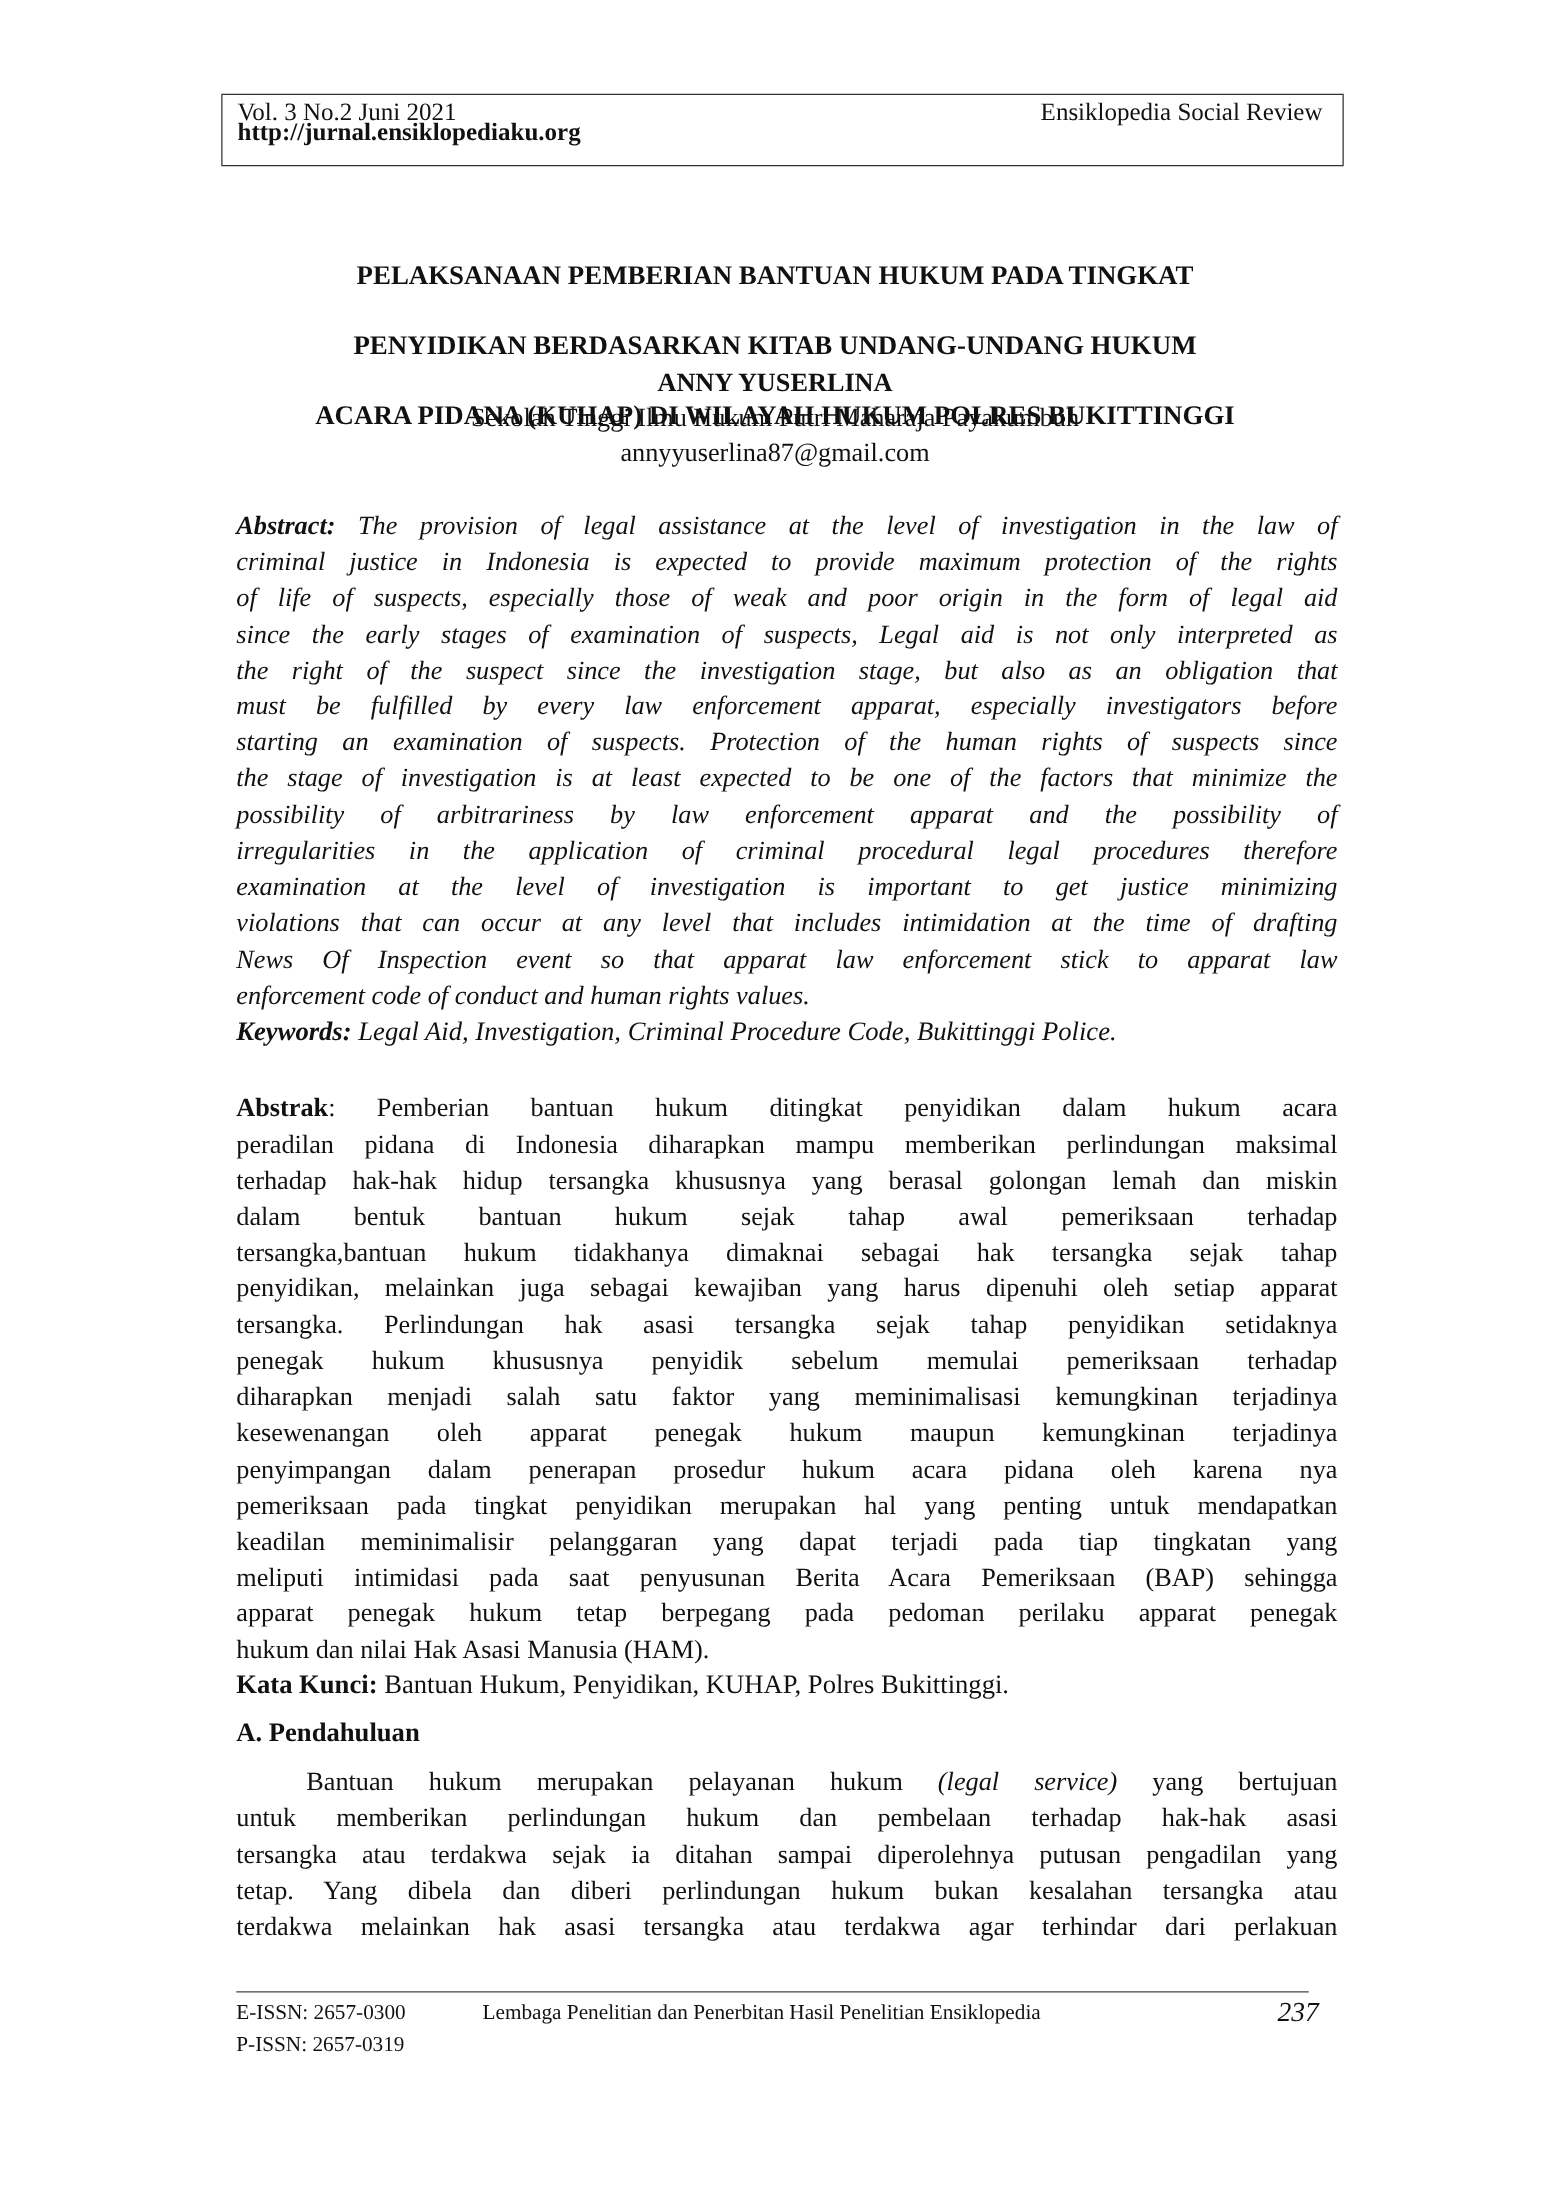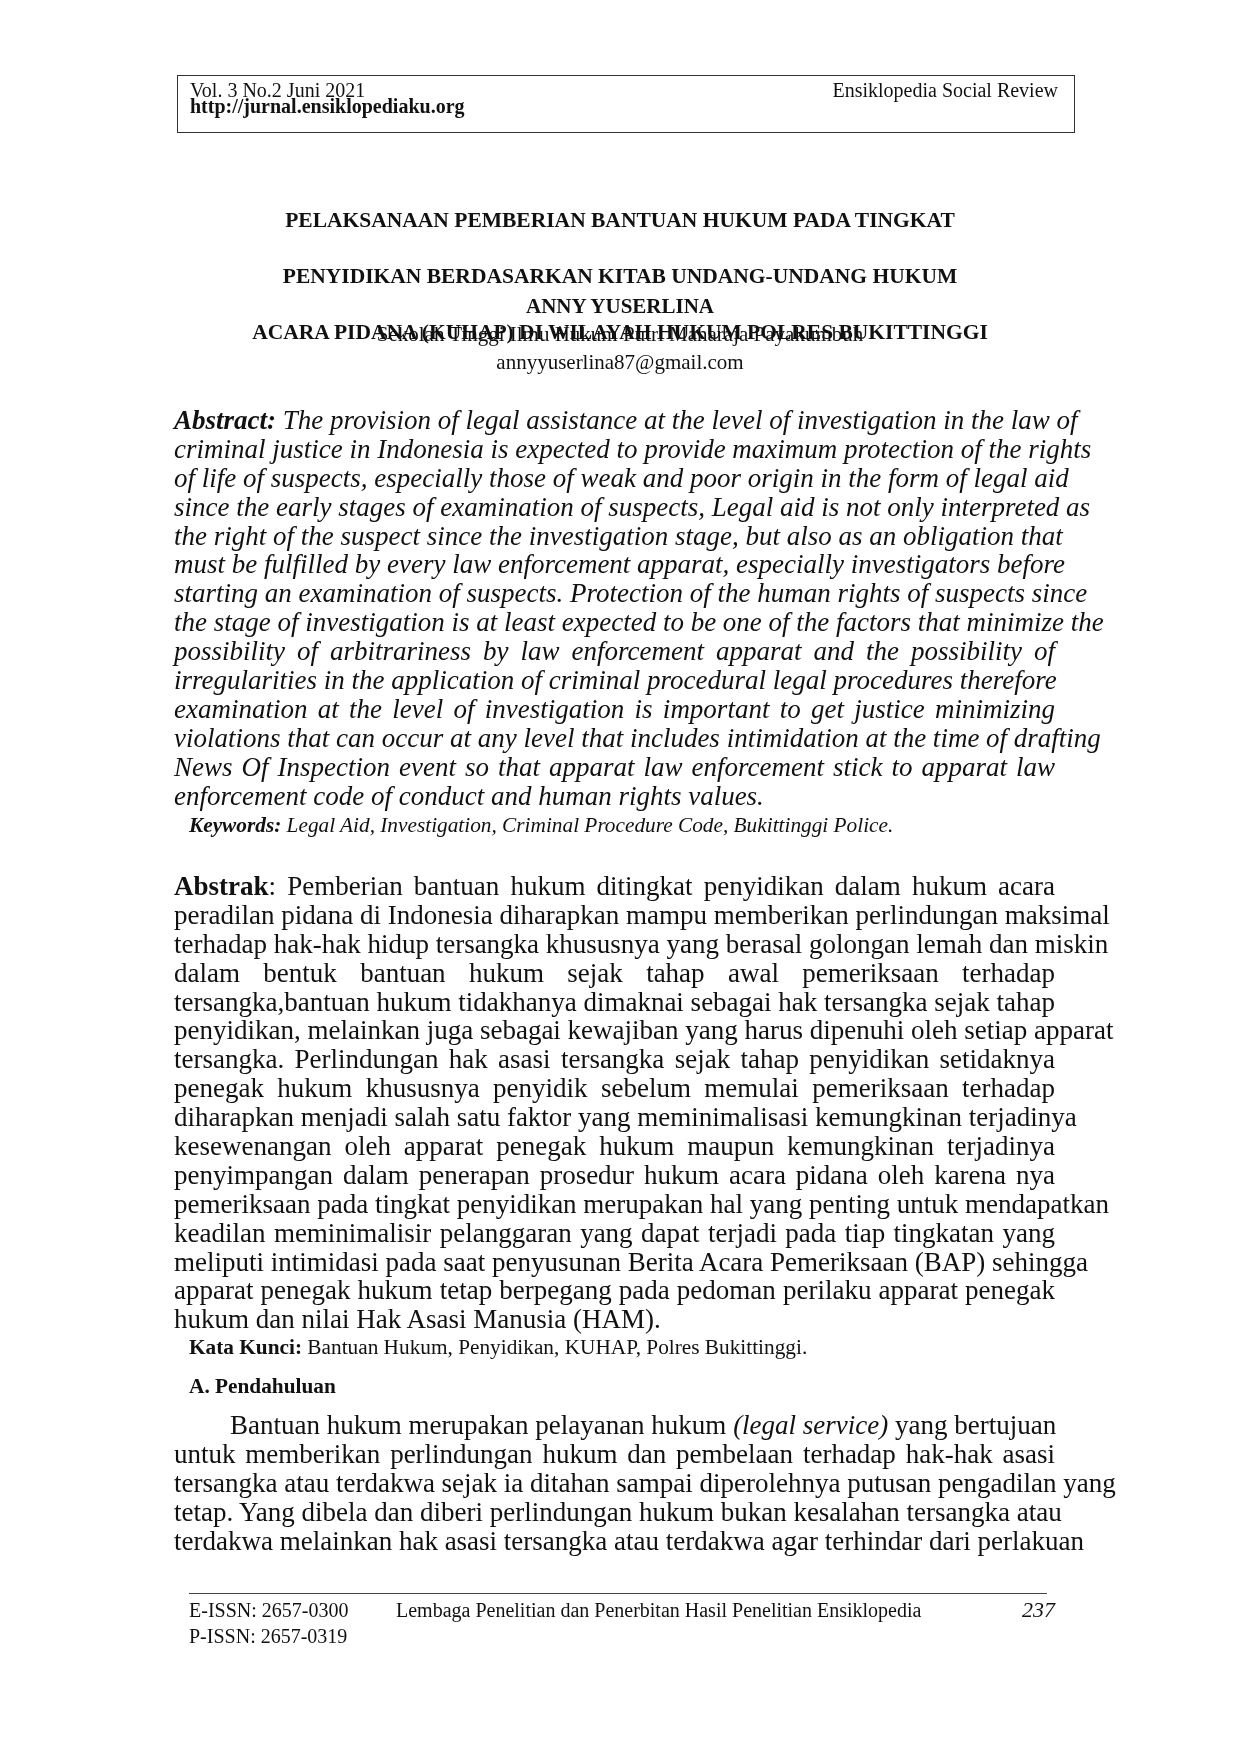--- a/index.html
+++ b/index.html
@@ -7,30 +7,30 @@
          font-family: "Liberation Serif", "DejaVu Serif", serif; color: #111; }
   .header-box { position: absolute; left: 177px; top: 75px; width: 898px; height: 58px;
                 border: 1.5px solid #333; box-sizing: border-box; }
   .hdr { position: absolute; font-size: 20px; line-height: 26px; white-space: nowrap; }
   .title { position: absolute; left: 190px; width: 860px; top: 178px; text-align: center;
            font-weight: bold; font-size: 21.5px; line-height: 28px; }
   .title div { white-space: nowrap; margin-top: 28px; }
   .author { position: absolute; left: 190px; width: 860px; top: 292px; text-align: center;
             font-size: 21px; line-height: 28px; }
   .author .name { font-weight: bold; }
-  .para { position: absolute; left: 174px; width: 881px; font-size: 27px; line-height: 28.9px; }
+  .para { position: absolute; left: 189px; width: 881px; font-size: 21px; line-height: 28.9px; }
   .para .ln { display: block; text-align: justify; text-align-last: justify; white-space: nowrap; height: 28.9px; }
   .para .ln.last { text-align-last: left; }
   .it { font-style: italic; }
   .b { font-weight: bold; }
   .kw { position: absolute; left: 189px; font-size: 21.3px; line-height: 28px; white-space: nowrap; }
   .section { position: absolute; left: 189px; top: 1374px; font-size: 21.3px; font-weight: bold; }
   .footer-line { position: absolute; left: 189px; top: 1593px; width: 858px; height: 0;
                  border-top: 1.5px solid #444; }
-  .foot { position: absolute; font-size: 20px; line-height: 22px; white-space: nowrap; }
+  .foot { position: absolute; font-size: 17px; line-height: 22px; white-space: nowrap; }
   .pnum { position: absolute; left: 1022px; top: 1597px; font-size: 22px; font-style: italic; }
 </style>
 </head>
 <body>
 
 <div class="header-box"></div>
 <div class="hdr" style="left:190px; top:77px;">Vol. 3 No.2 Juni 2021</div>
 <div class="hdr" style="left:190px; top:93px;font-weight:bold;">http://jurnal.ensiklopediaku.org</div>
 <div class="hdr" style="right:182px; top:77px;">Ensiklopedia Social Review</div>
 
@@ -88,15 +88,15 @@
 <div class="para" style="top:1411px;">
   <span class="ln" style="padding-left:56px; box-sizing:border-box;"><span>Bantuan hukum merupakan pelayanan hukum </span><span class="it">(legal service)</span><span> yang bertujuan</span></span>
   <span class="ln">untuk memberikan perlindungan hukum dan pembelaan terhadap hak-hak asasi</span>
   <span class="ln">tersangka atau terdakwa sejak ia ditahan sampai diperolehnya putusan pengadilan yang</span>
   <span class="ln">tetap. Yang dibela dan diberi perlindungan hukum bukan kesalahan tersangka atau</span>
   <span class="ln">terdakwa melainkan hak asasi tersangka atau terdakwa agar terhindar dari perlakuan</span>
 </div>
 
 <div class="footer-line"></div>
 <div class="foot" style="left:189px; top:1599px;">E-ISSN: 2657-0300</div>
-<div class="foot" style="left:396px; top:1599px;">Lembaga Penelitian dan Penerbitan Hasil Penelitian Ensiklopedia</div>
+<div class="foot" style="left:386px; top:1599px;">Lembaga Penelitian dan Penerbitan Hasil Penelitian Ensiklopedia</div>
 <div class="pnum">237</div>
 <div class="foot" style="left:189px; top:1625px;">P-ISSN: 2657-0319</div>
 
 </body></html>

